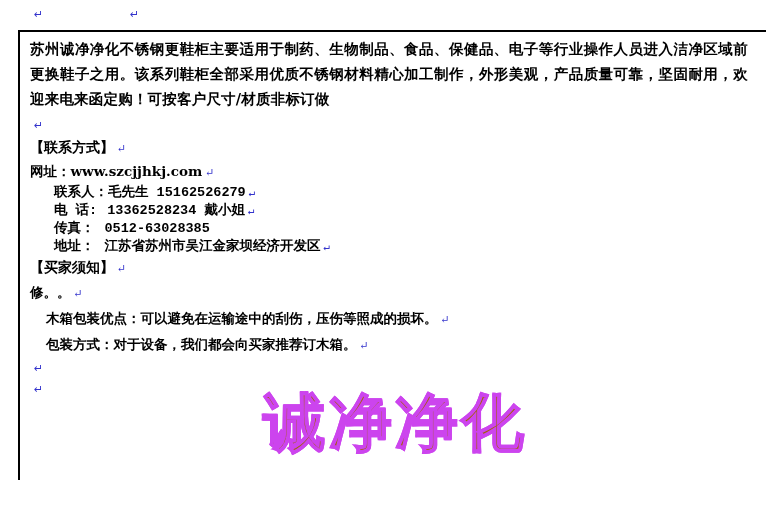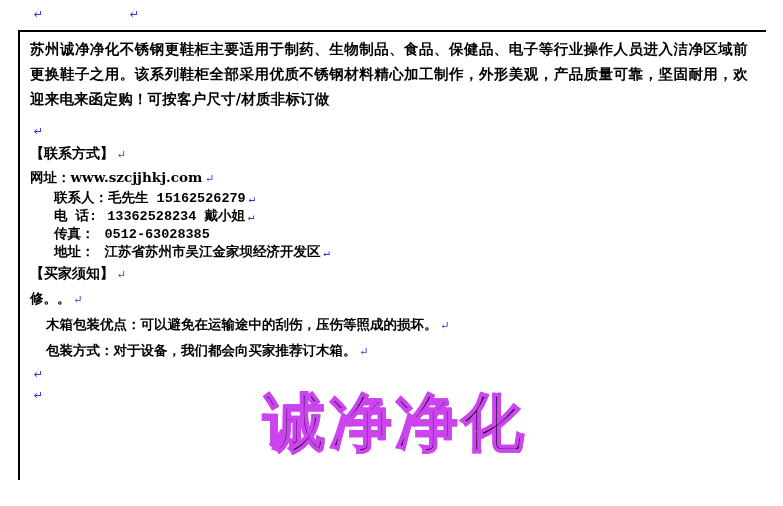--- a/index.html
+++ b/index.html
@@ -50,21 +50,21 @@
     width: 730px;
   }
   .intro {
     font-family: "DejaVu Serif", "Liberation Serif", serif;
     font-weight: bold;
     font-size: 14.5px;
     line-height: 25px;
     color: #000000;
     letter-spacing: 0.2px;
     text-align: justify;
-    margin: 0 0 10px 0;
+    margin: 0 0 4px 0;
     width: 718px;
   }
   .blank-line {
     height: 21px;
     position: relative;
   }
   .sec-title {
     font-family: "DejaVu Serif", "Liberation Serif", serif;
     font-weight: bold;
     font-size: 14px;
@@ -131,21 +131,21 @@
     top: 388px;
     text-align: center;
     pointer-events: none;
   }
   .watermark-text {
     font-family: "DejaVu Serif", "Liberation Serif", serif;
     font-weight: bold;
     font-size: 62px;
     line-height: 70px;
     letter-spacing: 4px;
-    color: #000000;
+    color: #a16207;
     -webkit-text-stroke: 2px #cc44ee;
     text-shadow:
       1px 0 0 #cc44ee,
       -1px 0 0 #cc44ee,
       0 1px 0 #cc44ee,
       0 -1px 0 #cc44ee;
     margin-left: 8px;
   }
 </style>
 </head>

